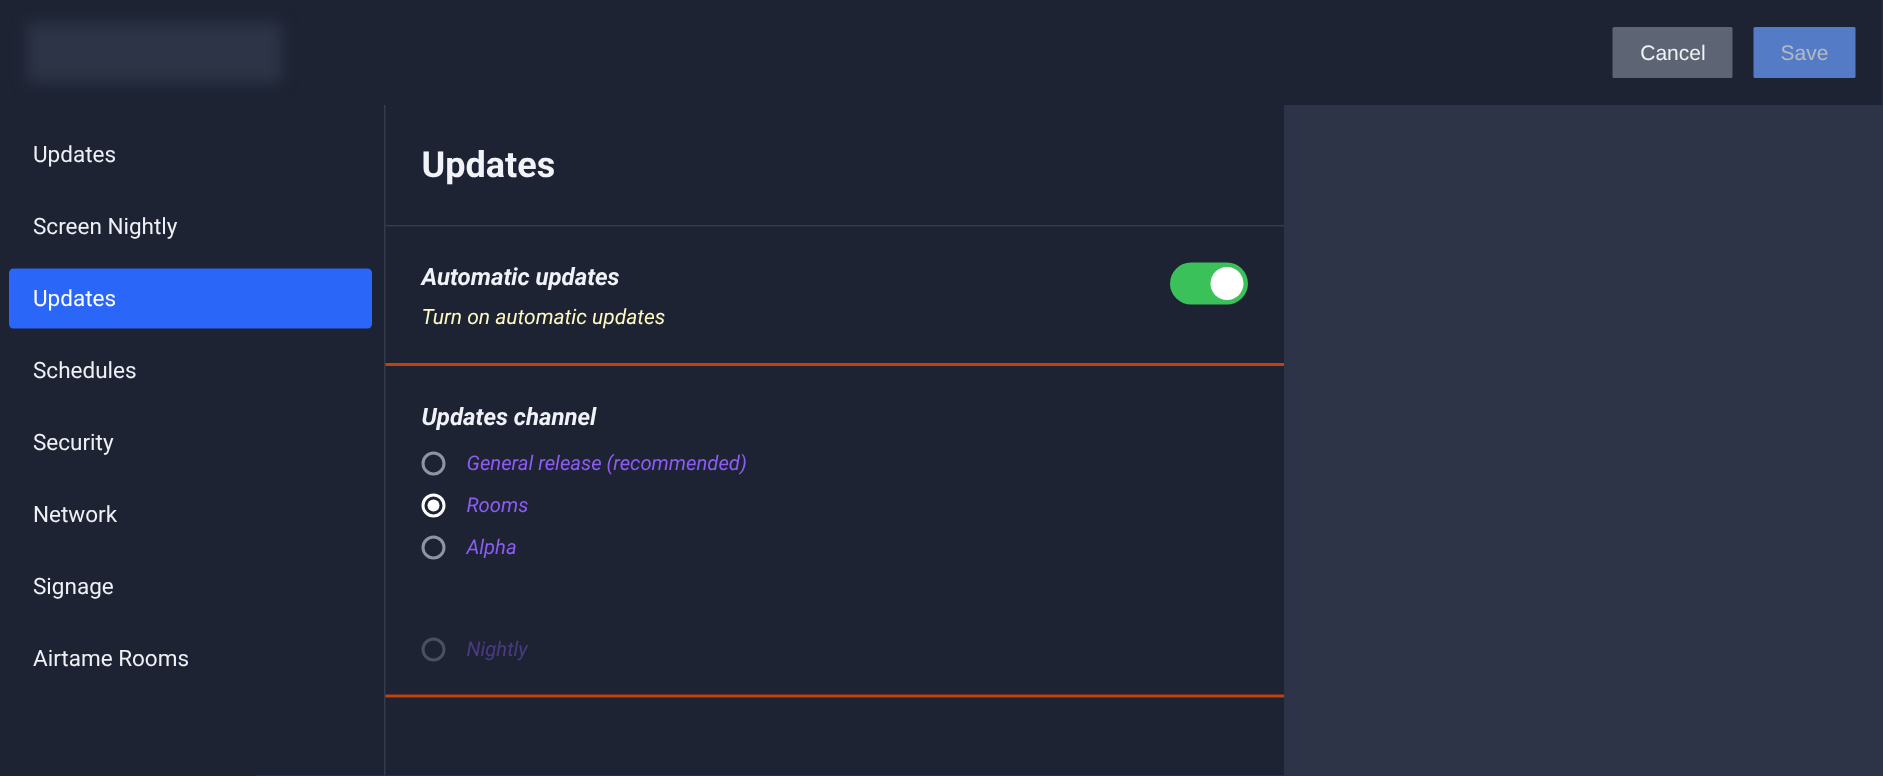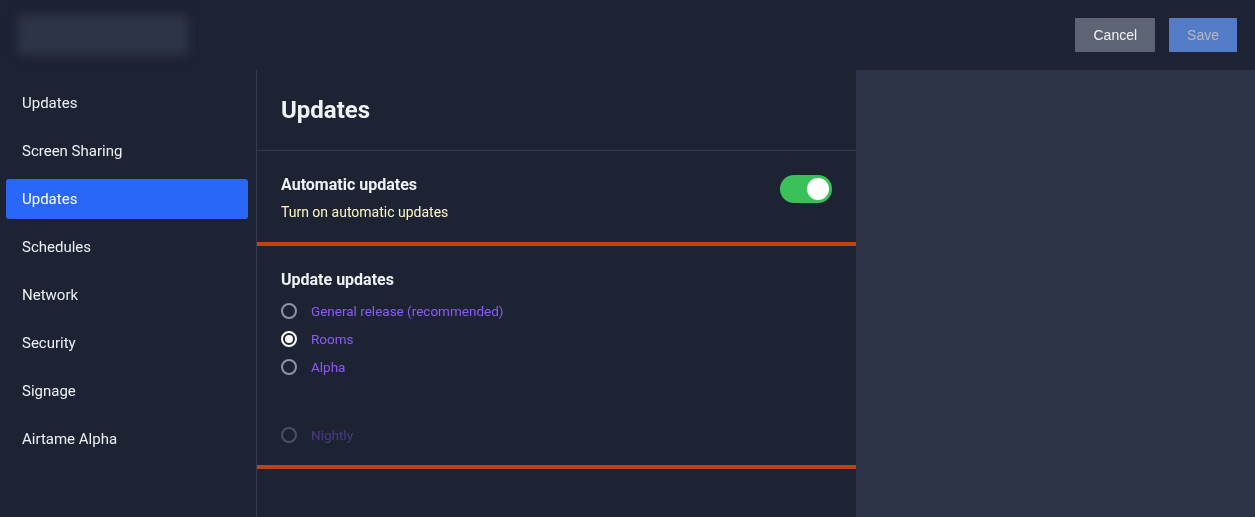--- a/index.html
+++ b/index.html
@@ -91,22 +91,23 @@
       border-bottom: 1px solid #343b4f;
       padding: 26px 24px 26px 24px;
     }
     .page-title {
       font-size: 24px;
       font-weight: 700;
       color: #f1f3f8;
     }
     .section {
       padding: 24px 24px 22px 24px;
-      border-bottom: 4px solid #c2410c;
+      border-bottom: 2px solid #c2410c;
       margin: 0 0;
+      font-style: italic;
     }
     .section-inner {
       padding-right: 0;
     }
     .section-row {
       display: flex;
       justify-content: space-between;
       align-items: flex-start;
       gap: 24px;
     }
@@ -195,39 +196,39 @@
   </div>
 </div>
 
 <div class="body-grid">
 
   <div class="sidebar">
     <div class="sidebar-item">
       <span>Updates</span>
     </div>
     <div class="sidebar-item">
-      <span>Screen Sharing</span>
+      <span>Screen Nightly</span>
     </div>
     <div class="sidebar-item active">
       <span>Updates</span>
     </div>
     <div class="sidebar-item">
       <span>Schedules</span>
     </div>
     <div class="sidebar-item">
+      <span>Security</span>
+    </div>
+    <div class="sidebar-item">
       <span>Network</span>
     </div>
     <div class="sidebar-item">
-      <span>Security</span>
-    </div>
-    <div class="sidebar-item">
       <span>Signage</span>
     </div>
     <div class="sidebar-item">
-      <span>Airtame Alpha</span>
+      <span>Airtame Rooms</span>
     </div>
   </div>
 
   <div class="main">
     <div class="page-title-wrap">
       <h1 class="page-title">Updates</h1>
     </div>
 
     <div class="updates-sections">
 
@@ -237,21 +238,21 @@
             <div class="section-title">Automatic updates</div>
             <div class="section-desc">Turn on automatic updates</div>
           </div>
           <div class="toggle" role="switch" aria-checked="true">
             <div class="toggle-knob"></div>
           </div>
         </div>
       </div>
 
       <div class="section">
-        <div class="section-title">Update updates</div>
+        <div class="section-title">Updates channel</div>
         <div class="radio-list">
 
           <label class="radio-item">
             <span class="radio-circle"></span>
             <span>General release (recommended)</span>
           </label>
 
           <label class="radio-item">
             <span class="radio-circle checked">
               <span class="radio-dot"></span>

